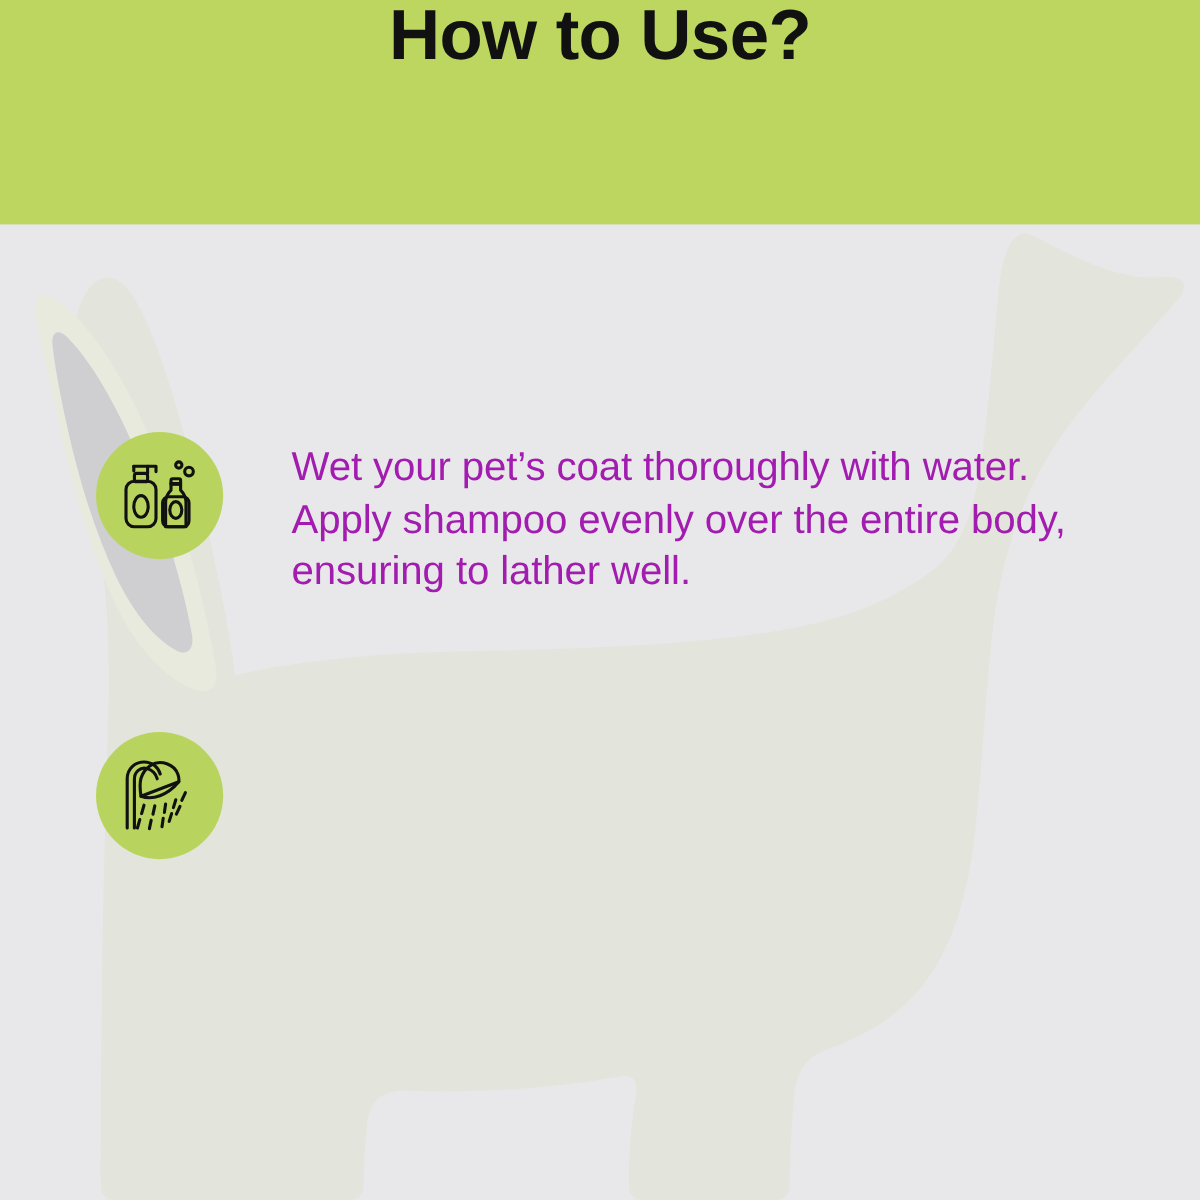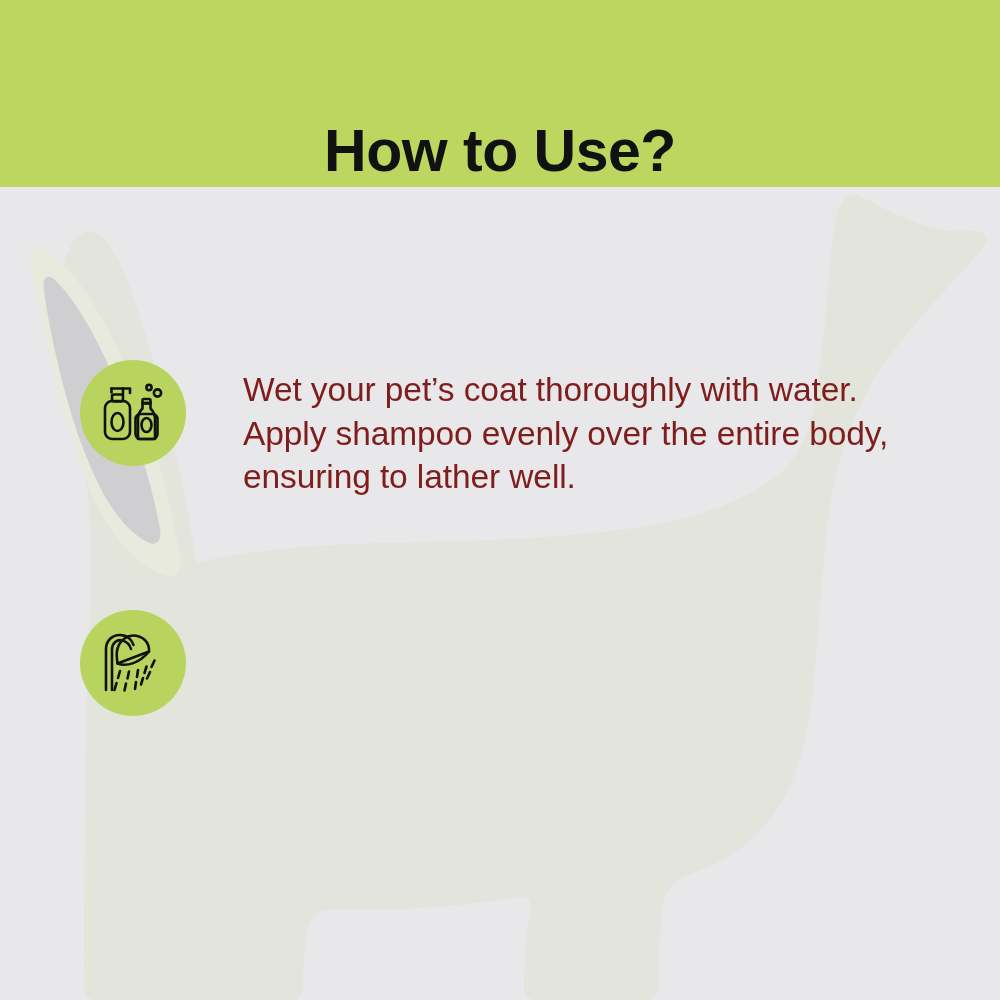--- a/index.html
+++ b/index.html
@@ -24,21 +24,21 @@
 
   
   #header-band {
     position: absolute;
     left: 0;
     top: 0;
     width: 1000px;
     height: 187px;
     background: #bcd65f;
     display: flex;
-    align-items: flex-end;
+    align-items: flex-start;
     justify-content: center;
     z-index: 3;
   }
   #page-title {
     font-family: "Liberation Sans", sans-serif;
     font-size: 59px;
     font-weight: bold;
     color: #111111;
     letter-spacing: -0.5px;
     line-height: 1;
@@ -91,21 +91,21 @@
   .step-icon-circle svg {
     display: block;
   }
 
   .step-text {
     flex: 1 1 auto;
     margin-left: 57px;
     font-family: "Liberation Sans", sans-serif;
     font-size: 33.5px;
     line-height: 43.5px;
-    color: #7f1d1d;
+    color: #a21caf;
     font-weight: normal;
     letter-spacing: -0.1px;
     max-width: 668px;
     padding-top: 8px;
   }
 </style>
 </head>
 <body>
 
 <div id="page">

